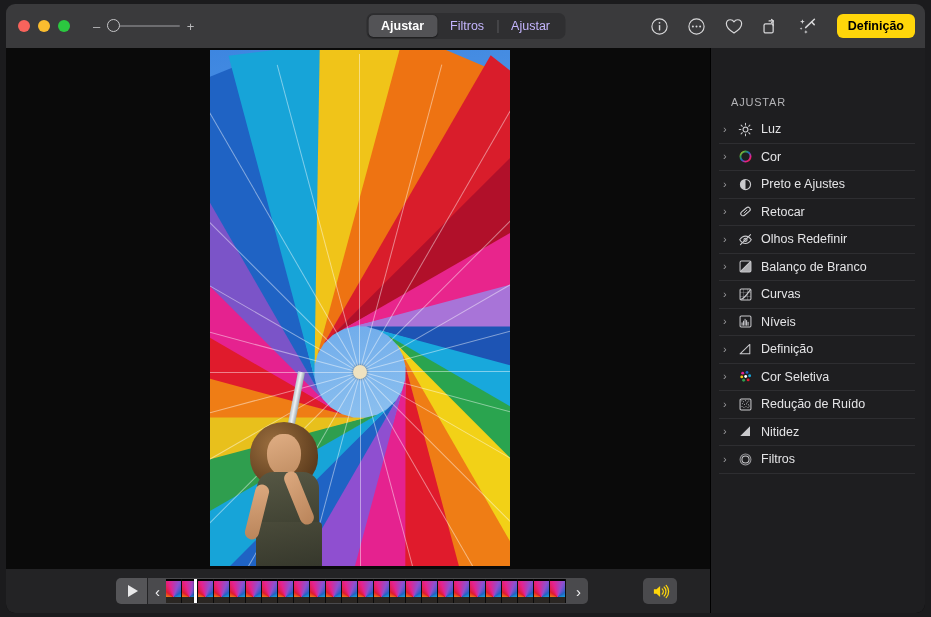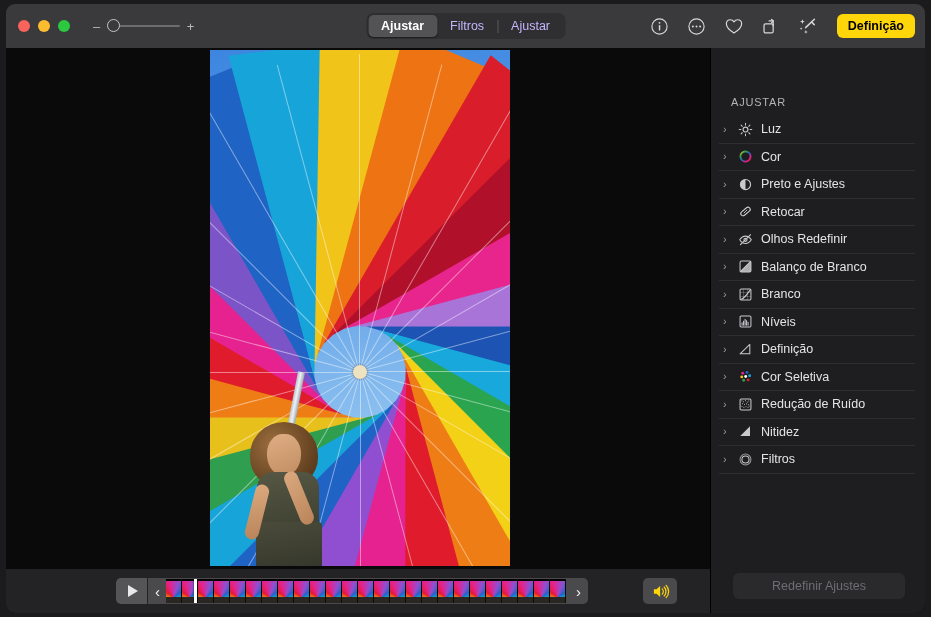--- a/index.html
+++ b/index.html
@@ -684,21 +684,21 @@
 
         <div class="adj-row">
           <span class="adj-chev">›</span>
           <span class="adj-icon">
             <svg width="15" height="15" viewBox="0 0 16 16" fill="none">
               <rect x="2.2" y="2.2" width="11.6" height="11.6" rx="1.2" stroke="#c9c9cc" stroke-width="1.1"></rect>
               <path d="M5.9 2.2v11.6M10.1 2.2v11.6M2.2 5.9h11.6M2.2 10.1h11.6" stroke="#c9c9cc" stroke-width=".5" opacity=".6"></path>
               <path d="M2.6 13.4C6 13 8.4 9.6 13.4 2.7" stroke="#c9c9cc" stroke-width="1.1" stroke-linecap="round"></path>
             </svg>
           </span>
-          <span class="adj-label">Branco</span>
+          <span class="adj-label">Curvas</span>
         </div>
 
         <div class="adj-row">
           <span class="adj-chev">›</span>
           <span class="adj-icon">
             <svg width="15" height="15" viewBox="0 0 16 16" fill="none">
               <rect x="2.2" y="2.2" width="11.6" height="11.6" rx="1.2" stroke="#c9c9cc" stroke-width="1.1"></rect>
               <g fill="#c9c9cc">
                 <rect x="3.8" y="9" width="1.1" height="3.4"></rect>
                 <rect x="5.4" y="7.2" width="1.1" height="5.2"></rect>
@@ -779,17 +779,16 @@
             <svg width="15" height="15" viewBox="0 0 16 16" fill="none">
               <circle cx="8" cy="8" r="5.8" stroke="#9a9a9d" stroke-width="1.1"></circle>
               <circle cx="8" cy="8" r="3.8" stroke="#c9c9cc" stroke-width="1.1"></circle>
             </svg>
           </span>
           <span class="adj-label">Filtros</span>
         </div>
 
       </div>
 
-      <div id="reset-btn">Redefinir Ajustes</div>
     </div>
 
   </div>
 </div>
 
 </body></html>

